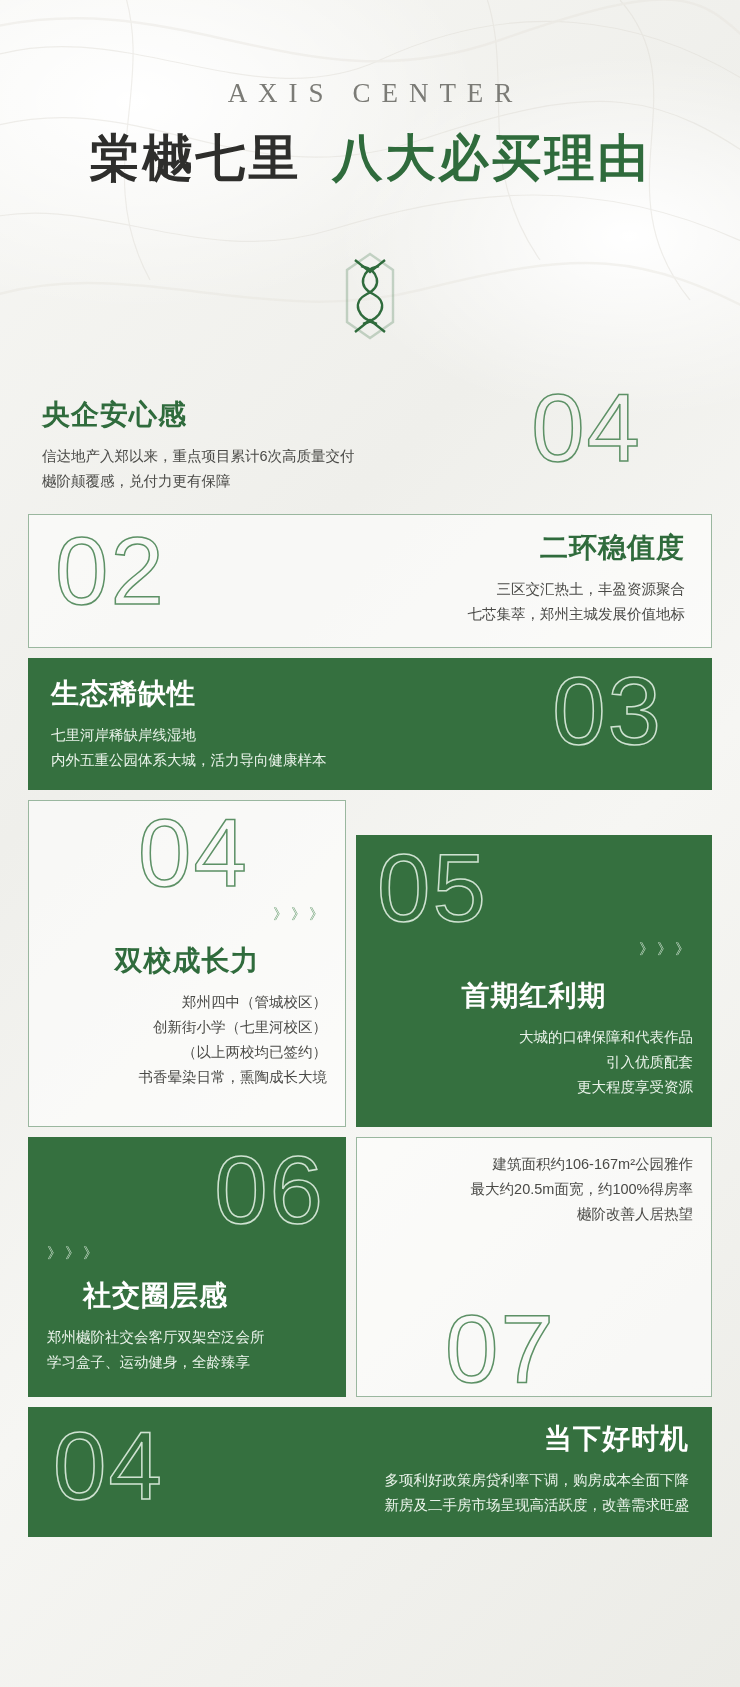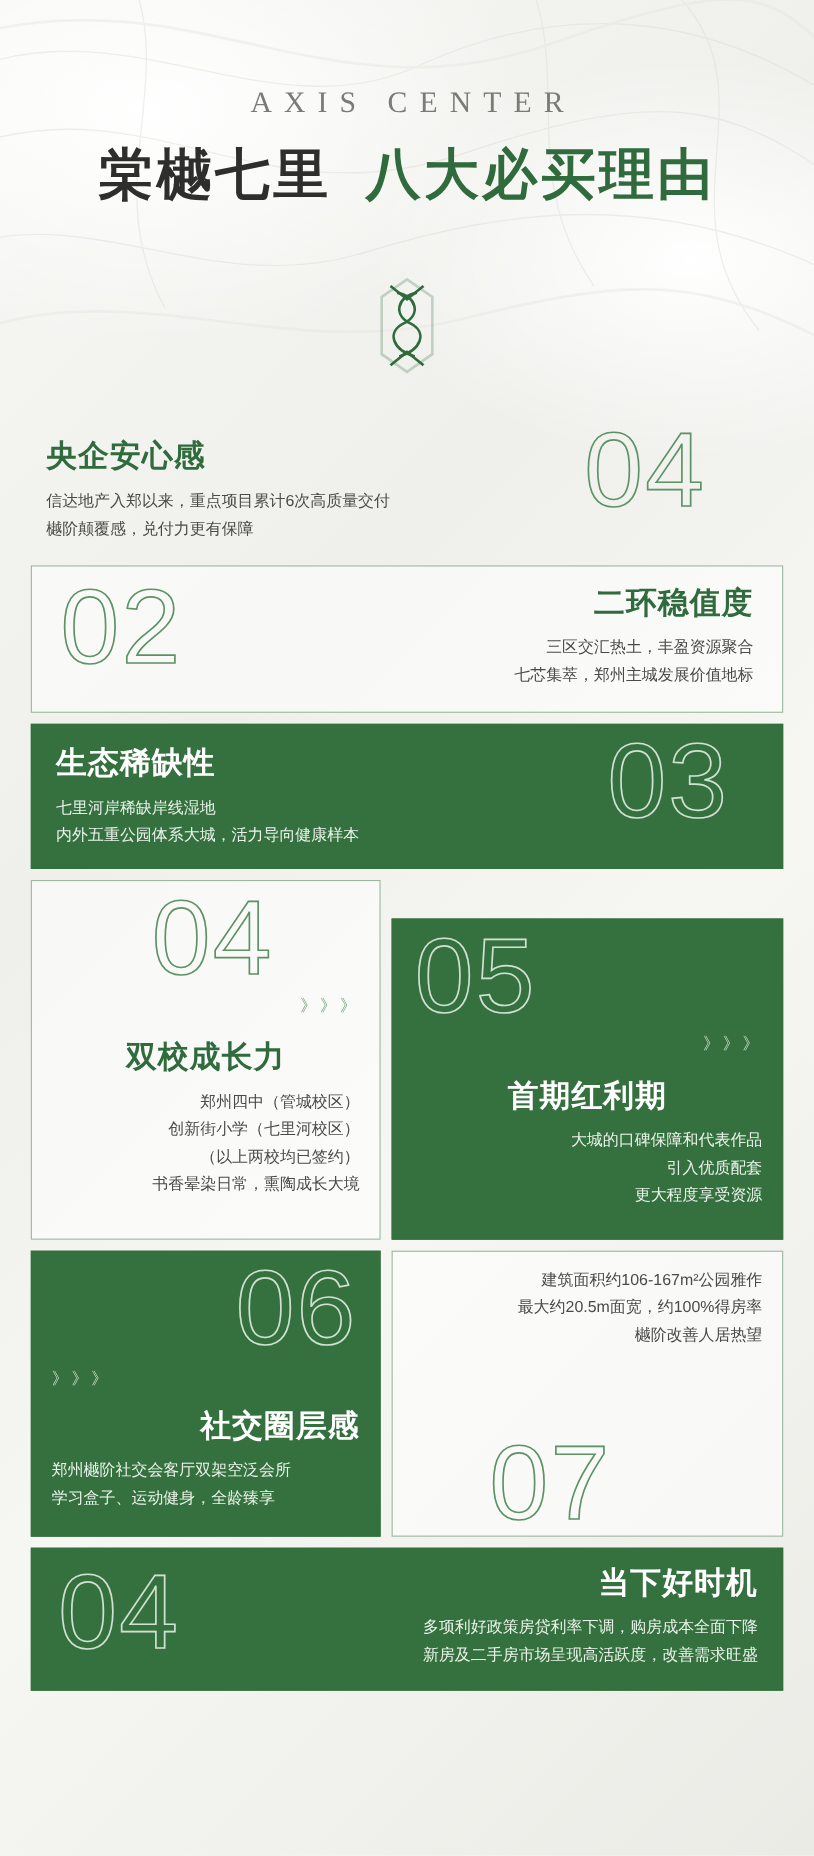--- a/index.html
+++ b/index.html
@@ -172,21 +172,21 @@
     gap: 10px;
     margin-bottom: 10px;
     align-items: stretch;
   }
   #c06 { width: 318px; margin-bottom: 0; }
   #c07 { flex: 1; margin-bottom: 0; }
   #c06 .card-inner { min-height: 258px; padding: 14px 18px 16px 18px; }
   #c07 .card-inner { min-height: 258px; padding: 14px 18px 16px 18px; }
   #c06 .bignum { right: 20px; top: 6px; }
   #c06 .chevrow { text-align: left; margin-top: 92px; }
-  #c06 .heading { text-align: right; margin-top: 14px; }
+  #c06 .heading { text-align: left; margin-top: 14px; margin-left: 36px; }
   #c06 .desc { text-align: left; }
   #c07 .heading { text-align: right; margin-top: 2px; }
   #c07 .desc { text-align: right; }
   #c07 .bignum { left: 88px; bottom: 2px; top: auto; }
 
   
   #c08 .card-inner { min-height: 128px; padding: 10px 22px 14px 22px; }
   #c08 .bignum { left: 24px; top: 12px; }
   #c08 .heading { text-align: right; margin-top: 2px; }
   #c08 .desc { text-align: right; }

